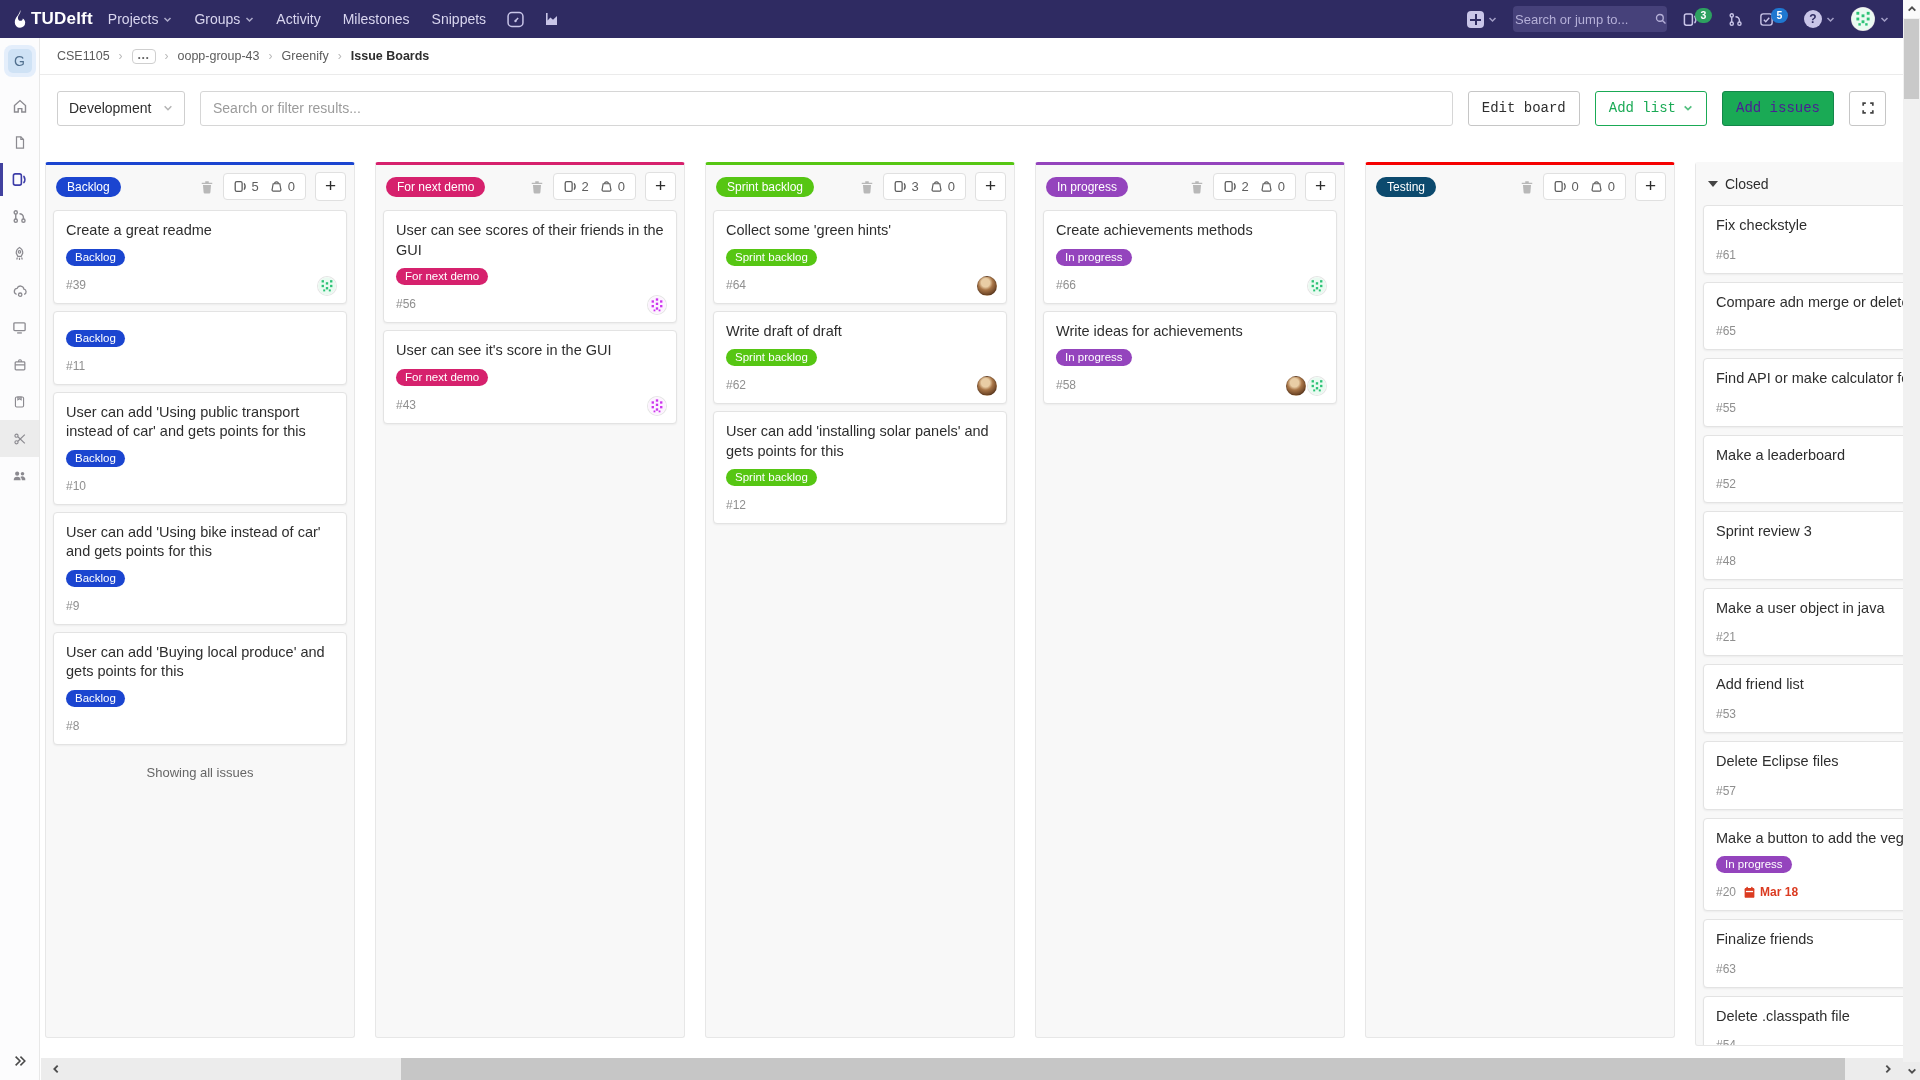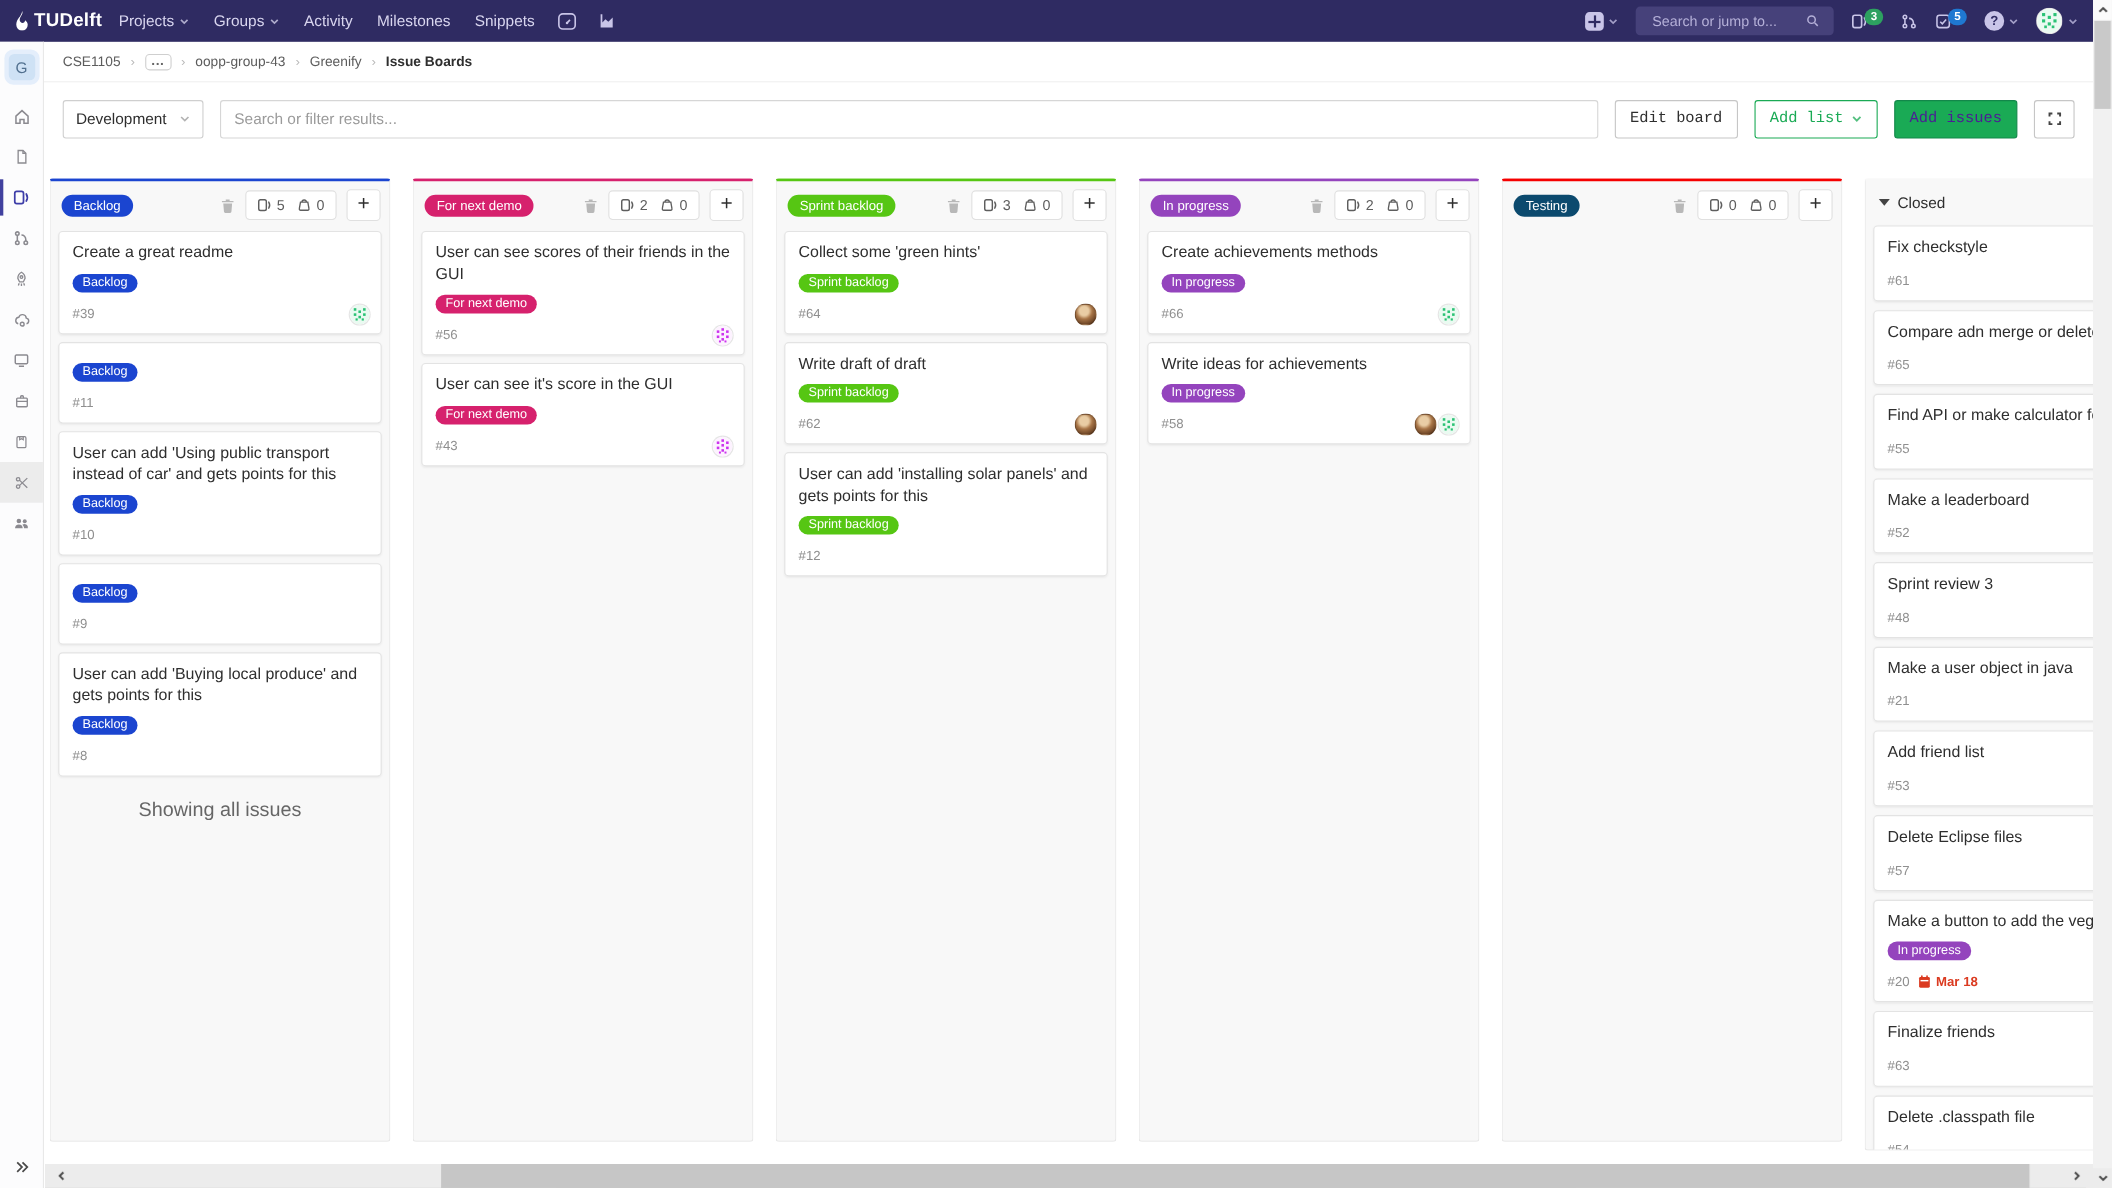--- a/index.html
+++ b/index.html
@@ -14,22 +14,22 @@
   .nav-item { color:#d9d6ef; font-size:14px; padding:0 11px; height:38px; display:flex;
     align-items:center; gap:5px; cursor:pointer; white-space:nowrap; }
   .chev { display:inline-flex; opacity:.75; }
   .nav-iconbtn { color:#c9c5e8; padding:0 10px; height:38px; display:flex; align-items:center; cursor:pointer;}
   .nav-right { margin-left:auto; display:flex; align-items:center; gap:16px; }
   .plus-menu { display:flex; align-items:center; gap:4px; color:#c9c5e8; cursor:pointer; }
   .plus-box { width:17px; height:17px; border-radius:4px; background:#c9c5e8; position:relative; }
   .plus-box:before, .plus-box:after { content:""; position:absolute; background:#2f2b62; }
   .plus-box:before { left:8px; top:3px; width:2px; height:11px; }
   .plus-box:after { top:8px; left:3px; width:11px; height:2px; }
-  .nav-search { width:180px; height:26px; background:#46417a; border-radius:4px; display:flex;
-    align-items:center; padding:0 13px; gap:6px; }
+  .nav-search { width:154px; height:26px; background:#46417a; border-radius:4px; display:flex;
+    align-items:center; padding:0 0; gap:6px; }
   .nav-search input { flex:1; min-width:0; background:transparent; border:none; outline:none;
     color:#cac6e6; font-size:13px; font-family:inherit; }
   .nav-search input::placeholder { color:#b5b0d8; }
   .badge-wrap { position:relative; display:flex; align-items:center; color:#c9c5e8; cursor:pointer; }
   .badge { min-width:17px; height:15px; border-radius:8px; color:#fff; font-size:10.5px; font-weight:bold;
     display:flex; align-items:center; justify-content:center; padding:0 4px; margin-left:-3px; margin-top:-8px; }
   .badge.green { background:#2da160; }
   .badge.blue  { background:#1f78d1; }
   .help-circle { width:18px; height:18px; border-radius:50%; background:#c9c5e8; color:#2f2b62;
     font-size:12px; font-weight:bold; display:flex; align-items:center; justify-content:center; }
@@ -100,21 +100,21 @@
   .card { background:#fff; border:1px solid #e3e3e3; border-radius:4px; padding:10px 12px 8px;
     margin-bottom:7px; position:relative; box-shadow:0 1px 2px rgba(0,0,0,.05); cursor:pointer; }
   .card-title { font-size:14.5px; color:#2e2e2e; line-height:1.35; }
   .card-pill { display:inline-block; margin-top:8px; color:#fff; font-size:11.5px; padding:2px 9px 3px;
     border-radius:10px; cursor:pointer; }
   .card-meta { margin-top:9px; font-size:12px; color:#8f8f8f; display:flex; align-items:center;
     gap:7px; min-height:20px; }
   .card-avatars { position:absolute; right:9px; bottom:7px; display:flex; }
   .card-avatars .avatar + .avatar { margin-left:1px; }
   .due { color:#db3b21; display:flex; align-items:center; gap:4px; font-weight:bold; }
-  .col-footer { text-align:center; color:#666; font-size:18px; padding:13px 0; }
+  .col-footer { text-align:center; color:#666; font-size:13px; padding:13px 0; }
 
   
   .column.closed { border-top-color:transparent; margin-right:0; height:884px; }
   .closed-header { display:flex; align-items:center; gap:7px; padding:11px 12px; font-size:14px;
     color:#2e2e2e; cursor:pointer; }
   .caret { width:0; height:0; border-left:5px solid transparent; border-right:5px solid transparent;
     border-top:6px solid #444; }
   .column.closed .card-title { white-space:nowrap; }
   .column.closed .card { margin-bottom:8px; }
 
@@ -473,20 +473,21 @@
           </div>
       </div>
       <div class="card">
         <div class="card-title">User can add 'Using public transport instead of car' and gets points for this</div>
         <span class="card-pill" style="background-color: rgb(27, 69, 208);">Backlog</span>
         <div class="card-meta">
             <span>#10</span>
           </div>
       </div>
       <div class="card">
+        <div class="card-title">User can add 'Using bike instead of car' and gets points for this</div>
         <span class="card-pill" style="background-color: rgb(27, 69, 208);">Backlog</span>
         <div class="card-meta">
             <span>#9</span>
           </div>
       </div>
       <div class="card">
         <div class="card-title">User can add 'Buying local produce' and gets points for this</div>
         <span class="card-pill" style="background-color: rgb(27, 69, 208);">Backlog</span>
         <div class="card-meta">
             <span>#8</span>

